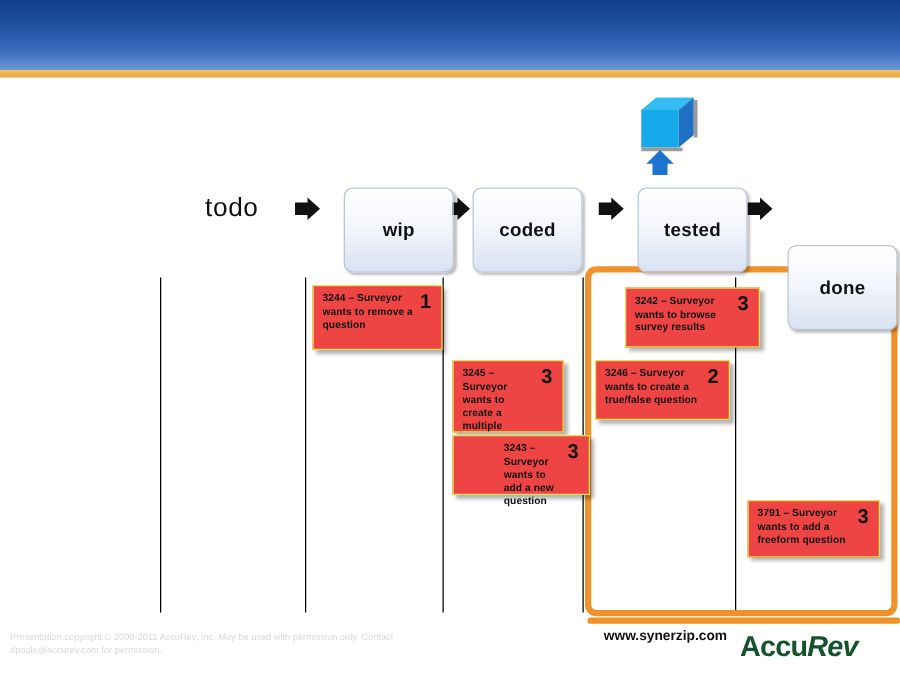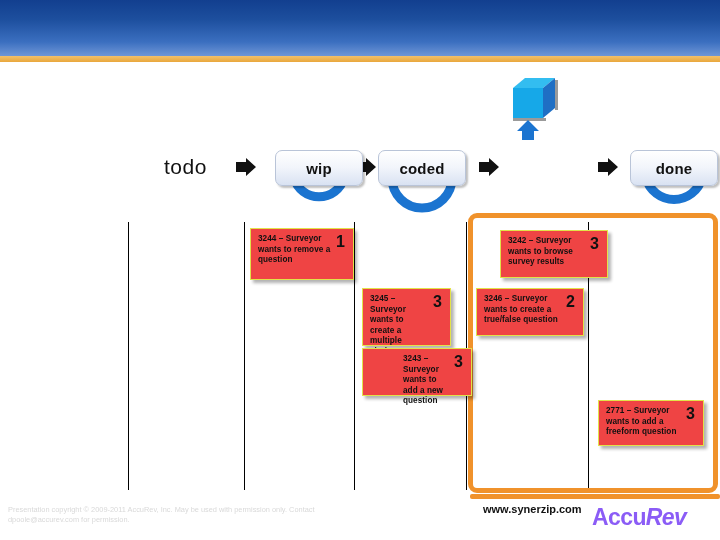--- a/index.html
+++ b/index.html
@@ -25,21 +25,21 @@
   
   .cube-wrap{position:absolute;left:505px;top:70px;width:60px;height:70px;}
   .cube-svg{display:block;}
 
   
   .stage-row{position:absolute;left:150px;top:150px;width:560px;height:62px;}
   .stage{position:absolute;top:0;}
   .stage-pill{
     position:relative;
     display:flex;align-items:center;justify-content:center;
-    height:34px;min-width:62px;padding:0 12px;
+    height:34px;min-width:62px;padding:16px 12px;
     border:1px solid #b9c4d8;
     border-radius:7px;
     background:linear-gradient(180deg,#ffffff 0%,#f2f5fb 48%,#d9e2f2 100%);
     box-shadow:2px 2px 2px rgba(0,0,0,.25);
     font-size:15px;font-weight:bold;color:#111;
     letter-spacing:.2px;
     z-index:3;
   }
   .stage-plain{
     display:flex;align-items:center;justify-content:center;
@@ -107,21 +107,21 @@
   .footer-note{
     position:absolute;left:8px;top:505px;width:330px;
     font-size:7.4px;line-height:10px;color:#d9d9d9;
   }
   .footer-url{
     position:absolute;left:483px;top:503px;
     font-size:11px;font-weight:bold;color:#111;
   }
   .logo{
     position:absolute;left:592px;top:505px;
-    font-size:23px;line-height:25px;color:#8b5cf6;
+    font-size:23px;line-height:25px;color:#14532d;
     white-space:nowrap;
   }
   .logo .accu{font-weight:bold;font-style:normal;letter-spacing:-.6px;}
   .logo .rev{font-weight:bold;font-style:italic;letter-spacing:-.6px;}
 </style>
 </head>
 <body>
 
 <div class="slide">
 
@@ -170,26 +170,33 @@
         <path d="M9 2 A30 30 0 0 0 69 2" fill="none" stroke="#1b74d0" stroke-width="9"></path>
         <polygon points="3,0 17,0 10,12" fill="#1b74d0"></polygon>
       </svg>
       <div class="stage-pill">coded</div>
     </div>
 
     <svg class="seq-arrow" style="left:328px;" viewBox="0 0 22 22">
       <polygon points="1,6 11,6 11,2 21,11 11,20 11,16 1,16" fill="#111"></polygon>
     </svg>
 
+    <div class="stage" style="left:360px;">
+      <svg class="arc" width="80" height="42" viewBox="0 0 80 42">
+        <path d="M9 2 A31 31 0 0 0 71 2" fill="none" stroke="#1b74d0" stroke-width="9"></path>
+        <polygon points="3,0 17,0 10,12" fill="#1b74d0"></polygon>
+      </svg>
+      <div class="stage-pill">tested</div>
+    </div>
 
     <svg class="seq-arrow" style="left:447px;" viewBox="0 0 22 22">
       <polygon points="1,6 11,6 11,2 21,11 11,20 11,16 1,16" fill="#111"></polygon>
     </svg>
 
-    <div class="stage" style="left:480px;">
+    <div class="stage" style="left:480px;margin-top:46px;">
       <svg class="arc" width="74" height="42" viewBox="0 0 74 42">
         <path d="M9 2 A29 29 0 0 0 65 2" fill="none" stroke="#1b74d0" stroke-width="9"></path>
         <polygon points="3,0 17,0 10,12" fill="#1b74d0"></polygon>
       </svg>
       <div class="stage-pill">done</div>
     </div>
   </div>
 
   <div class="board">
     <div class="divider" style="left:128px;"></div>
@@ -221,21 +228,21 @@
     <span class="card-points">3</span>
   </div>
 
   <div class="card" style="left:476px;top:288px;width:108px;height:48px;">
     <span class="card-text">3246 – Surveyor wants to create a true/false question</span>
     <span class="card-points">2</span>
   </div>
 
 
   <div class="card" style="left:598px;top:400px;width:106px;height:46px;">
-    <span class="card-text">2771 – Surveyor wants to add a freeform question</span>
+    <span class="card-text">3791 – Surveyor wants to add a freeform question</span>
     <span class="card-points">3</span>
   </div>
 
   <div class="footer-rule"></div>
   <div class="footer-note">Presentation copyright © 2009-2011 AccuRev, Inc. May be used with permission only. Contact dpoole@accurev.com for permission.</div>
   <div class="footer-url">www.synerzip.com</div>
   <div class="logo">
     <span class="accu">Accu</span><span class="rev">Rev</span>
   </div>
 

